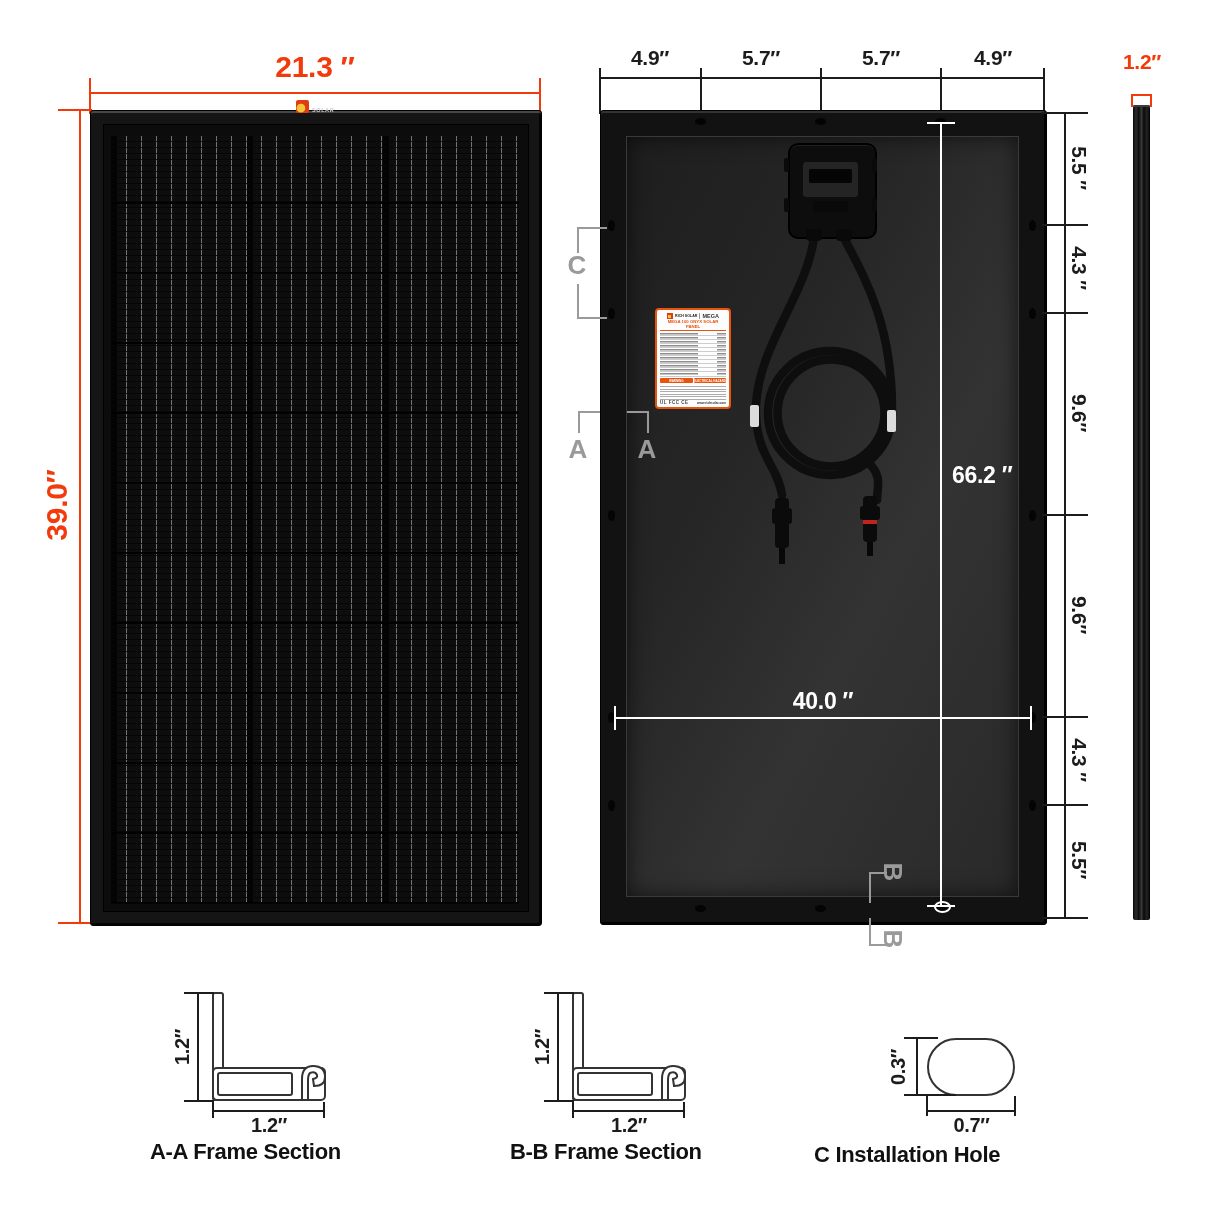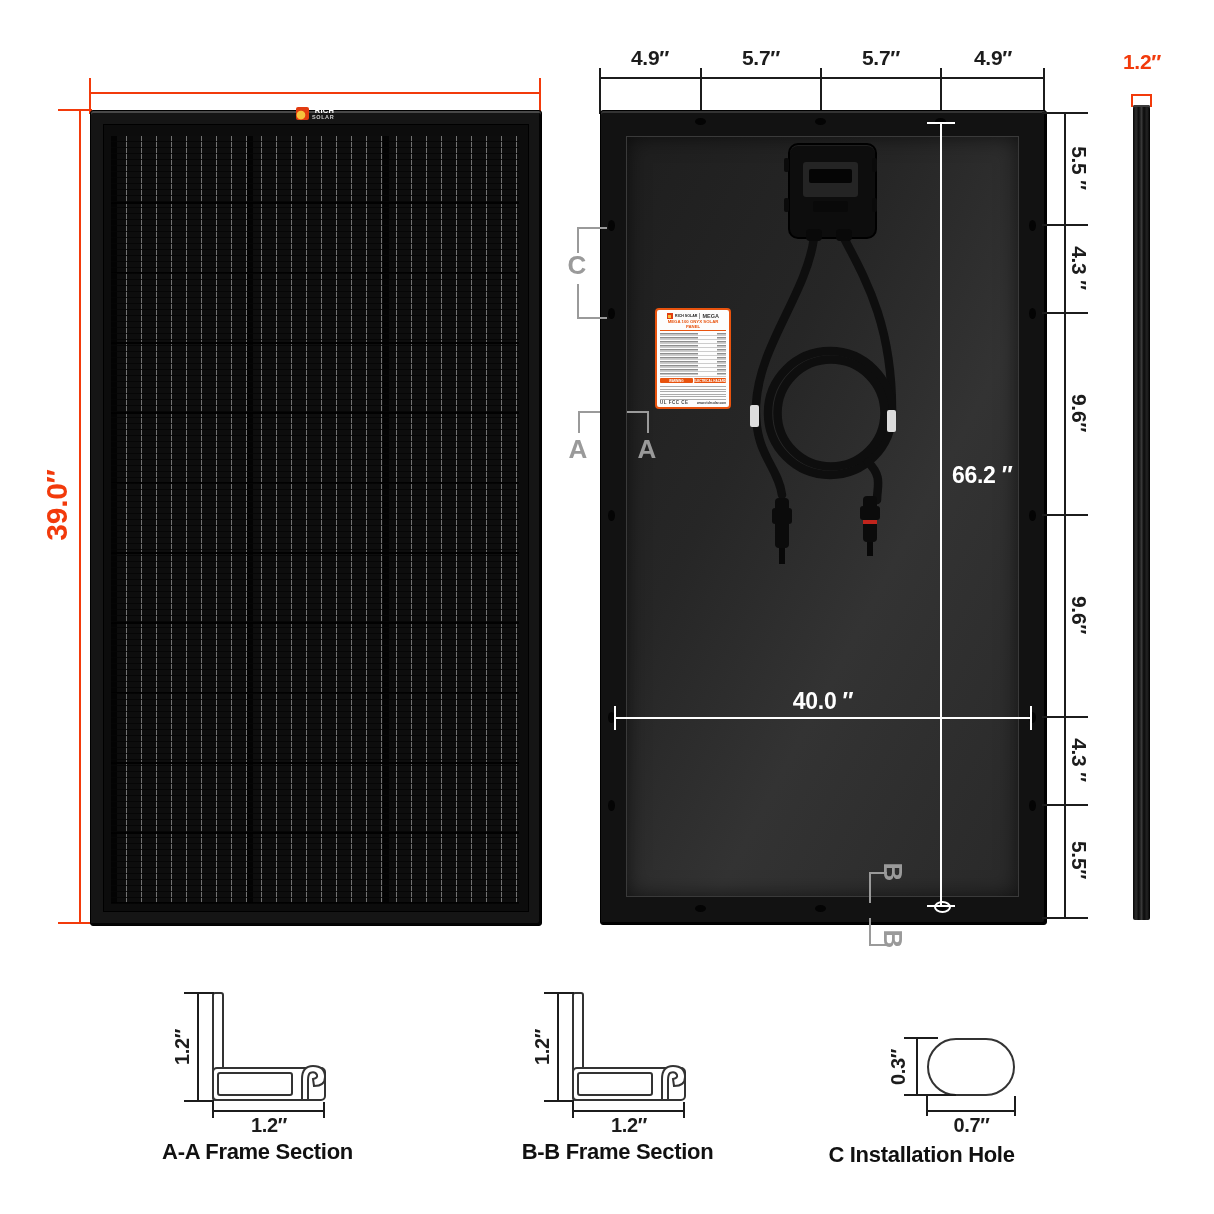--- a/index.html
+++ b/index.html
@@ -11,35 +11,35 @@
   .wline{position:absolute;background:#ffffff;}
   .gline{position:absolute;background:#9a9a9a;}
   .dim{position:absolute;font-weight:700;color:#1c1c1c;letter-spacing:-0.3px;white-space:nowrap;}
   .odim{color:#F23A0B;}
   .wdim{color:#fff;}
   .gdim{position:absolute;font-weight:700;color:#9a9a9a;}
   .ctr{text-align:center;}
   .rot90{transform:rotate(90deg);}
   .rotm90{transform:rotate(-90deg);}
   .hole{position:absolute;background:#040404;border-radius:50%;}
-  .caption{position:absolute;font-weight:700;color:#111;font-size:22px;text-align:center;letter-spacing:-0.3px;}
+  .caption{position:absolute;font-weight:700;color:#111;font-size:22px;letter-spacing:-0.3px;}
 
   
   .front-frame{position:absolute;left:90px;top:110px;width:450px;height:814px;background:#151515;
     border:1px solid #000;border-radius:3px;
     box-shadow:inset 0 2px 0 rgba(255,255,255,.22), inset -2px -2px 0 rgba(0,0,0,.85);}
   .front-inner{position:absolute;left:103px;top:124px;width:424px;height:786px;background:#0c0c0c;border:1px solid #000;}
   .cells{position:absolute;left:111px;top:136px;width:408px;height:768px;
     background:
       repeating-linear-gradient(0deg, rgba(5,5,5,.85) 0 1px, transparent 1px 6px),
       repeating-linear-gradient(0deg, rgba(0,0,0,.95) 0 2px, transparent 2px 70px),
       repeating-linear-gradient(90deg, #030303 0 6px, transparent 6px 136px),
       repeating-linear-gradient(90deg, rgba(255,255,255,.42) 0 1px, transparent 1px 15px),
       #0d0d0d;}
-  .front-logo{position:absolute;left:296px;top:107px;display:flex;gap:3px;align-items:center;text-align:right;}
+  .front-logo{position:absolute;left:296px;top:100px;display:flex;gap:3px;align-items:center;text-align:right;}
   .front-logo .sq{width:13px;height:13px;border-radius:2px;
     background:radial-gradient(circle at 38% 62%, #f6c33c 0 34%, #e23b10 42%);}
   .front-logo .t1{font-size:7.5px;line-height:7px;font-weight:700;color:#fff;letter-spacing:.3px;}
   .front-logo .t2{font-size:5.5px;line-height:6px;font-weight:700;color:#cfcfcf;letter-spacing:.6px;}
 
   
   .back-frame{position:absolute;left:600px;top:110px;width:445px;height:813px;background:#121212;
     border:1px solid #000;border-radius:3px;
     box-shadow:inset 0 2px 0 rgba(255,255,255,.14), inset -2px -2px 0 rgba(0,0,0,.9);}
   .back-sheet{position:absolute;left:626px;top:136px;width:393px;height:761px;
@@ -84,20 +84,21 @@
 
   .stadium{position:absolute;left:927px;top:1038px;width:88px;height:58px;background:#fff;
     border:2px solid #333;border-radius:29px;box-sizing:border-box;}
   svg{position:absolute;overflow:visible;}
 </style>
 </head>
 <body>
 
 <div id="canvas">
 
+  <div class="dim odim ctr" style="left:90px;top:50px;width:450px;font-size:30px;">21.3 ″</div>
   <div class="oline" style="left:90px;top:92px;width:450px;height:2px;"></div>
   <div class="oline" style="left:89px;top:78px;width:2px;height:36px;"></div>
   <div class="oline" style="left:539px;top:78px;width:2px;height:36px;"></div>
 
   <div class="dim odim ctr rotm90" style="left:-1px;top:490px;width:116px;height:30px;line-height:30px;font-size:30px;">39.0″</div>
   <div class="oline" style="left:79px;top:110px;width:2px;height:814px;"></div>
   <div class="oline" style="left:58px;top:109px;width:34px;height:2px;"></div>
   <div class="oline" style="left:58px;top:922px;width:34px;height:2px;"></div>
 
   <div class="front-frame"></div>

